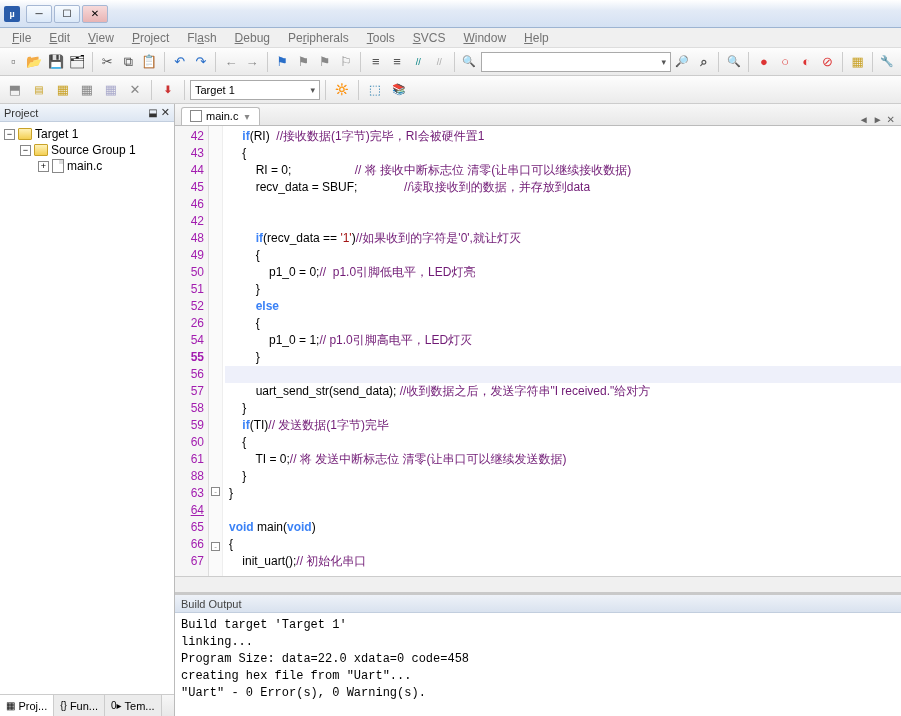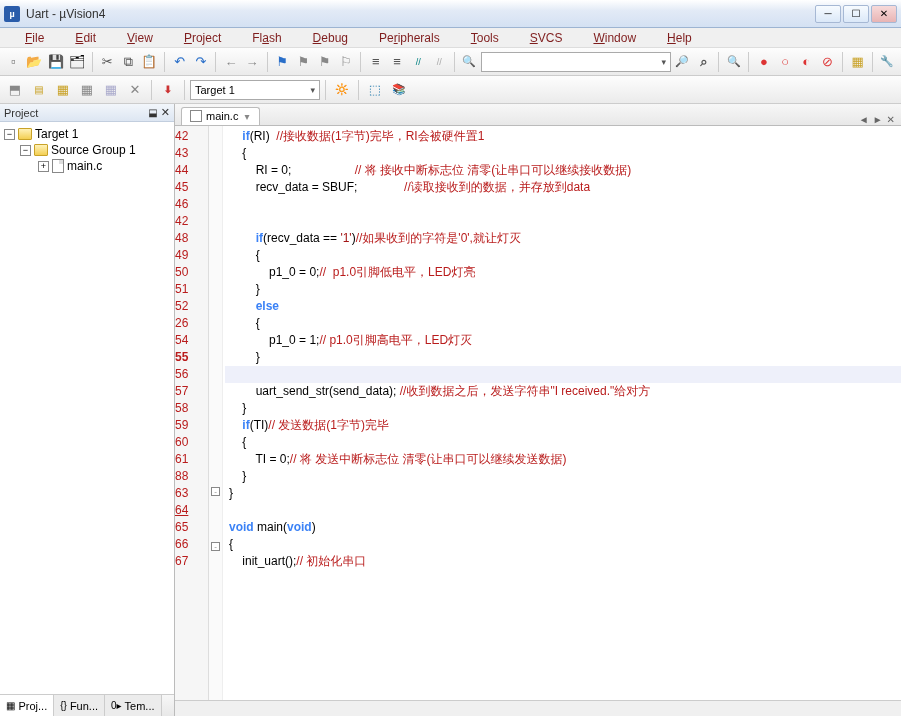--- a/index.html
+++ b/index.html
@@ -8,21 +8,21 @@
 
 .titlebar { height: 28px; background: linear-gradient(#fff, #e2eaf6 40%, #d4e1f3); display: flex; align-items: center; padding: 0 4px; border-bottom: 1px solid #9db4d2; }
 .titlebar .app-icon { width: 16px; height: 16px; background: #2a5caa; border-radius: 2px; display: flex; align-items: center; justify-content: center; color: #fff; font-size: 9px; font-weight: bold; margin-right: 6px; }
 .titlebar .title-text { font-size: 12px; color: #333; flex: 1; }
 .titlebar .win-btns { display: flex; gap: 2px; }
 .titlebar .win-btn { width: 26px; height: 18px; background: linear-gradient(#f7fbff,#dbe8f8); border: 1px solid #a6b8d4; border-radius: 2px; font-size: 10px; display: flex; align-items: center; justify-content: center; cursor: default; }
 .titlebar .win-btn.close { background: linear-gradient(#f7dada,#e8b4b4); }
 
 
 .menubar { height: 20px; background: #f0f0f0; display: flex; align-items: center; padding: 0 4px; gap: 2px; font-size: 12px; border-bottom: 1px solid #ddd; }
-.menubar .menu-item { padding: 2px 8px; color: #7f1d1d; cursor: default; margin-left: 13px; }
+.menubar .menu-item { padding: 2px 8px; color: #737373; cursor: default; }
 .menubar .menu-item u { text-decoration: underline; }
 
 
 .toolbar { height: 28px; background: linear-gradient(#fdfdfd,#ebebeb); border-bottom: 1px solid #ccc; display: flex; align-items: center; padding: 0 4px; gap: 2px; font-size: 11px; }
 .toolbar .sep { width: 1px; height: 20px; background: #ccc; margin: 0 3px; }
 .toolbar .btn { width: 22px; height: 22px; display: flex; align-items: center; justify-content: center; border-radius: 2px; cursor: default; font-size: 13px; }
 .toolbar .combo { height: 20px; border: 1px solid #aaa; background: #fff; font-size: 11px; padding: 0 18px 0 4px; min-width: 140px; position: relative; display: flex; align-items: center; }
 .toolbar .combo::after { content: "▾"; position: absolute; right: 4px; color: #555; font-size: 9px; }
 
 
@@ -48,26 +48,26 @@
 
 
 .editor-area { flex: 1; display: flex; flex-direction: column; background: #fff; min-width: 0; }
 .editor-tabs { height: 22px; background: linear-gradient(#f7f7f7,#e8e8e8); border-bottom: 1px solid #bbb; display: flex; align-items: flex-end; padding-left: 6px; }
 .editor-tab { background: #fff; border: 1px solid #bbb; border-bottom: none; padding: 2px 10px 3px 8px; font-size: 11px; display: flex; align-items: center; gap: 4px; border-top-left-radius: 3px; border-top-right-radius: 3px; cursor: default; }
 .editor-tab .dot { color: #888; font-size: 10px; margin-left: 2px; }
 .editor-tab .fi { width: 12px; height: 12px; background: #fff; border: 1px solid #888; }
 .nav-arrows { margin-left: auto; display: flex; gap: 4px; padding-right: 6px; font-size: 10px; color: #666; }
 
 .code-wrap { flex: 1; display: flex; overflow: hidden; position: relative; }
-.gutter { width: 34px; background: #f6f6f6; border-right: 1px solid #ddd; text-align: left; padding: 2px 4px 2px 0; font: 12px/17px Consolas, "Courier New", monospace; color: #b91c1c; }
+.gutter { width: 34px; background: #f6f6f6; border-right: 1px solid #ddd; text-align: right; padding: 2px 4px 2px 0; font: 12px/17px Consolas, "Courier New", monospace; color: #a21caf; }
 .fold-col { width: 14px; background: #fafafa; border-right: 1px solid #eee; font: 12px/17px Consolas, monospace; color: #888; text-align: center; }
 .fold-box { width: 9px; height: 9px; border: 1px solid #888; margin: 4px auto 0; font-size: 8px; line-height: 7px; text-align: center; background: #fff; }
 .code { flex: 1; font: 12px/17px Consolas, "Courier New", monospace; padding: 2px 0 2px 2px; white-space: pre; overflow: hidden; color: #000; }
 .code .kw { color: #3b82f6; font-weight: bold; }
-.code .cm { color: #b91c1c; }
+.code .cm { color: #701a75; }
 .code .st { color: #a31515; }
 .code-line { height: 17px; padding-left: 4px; }
 .code-line.hl { background: #eef0fa; }
 .editor-scroll-h { height: 16px; background: #f0f0f0; border-top: 1px solid #ccc; }
 
 
 .build-panel { height: 124px; border-top: 3px solid #c9c9c9; display: flex; flex-direction: column; background: #fff; }
 .build-header { height: 18px; background: linear-gradient(#eef2f8,#d9e2ef); border-bottom: 1px solid #c2cede; font-size: 11px; color: #444; padding: 2px 6px; display: flex; align-items: center; }
 .build-body { flex: 1; padding: 4px 6px; font: 12px/17px Consolas, "Courier New", monospace; color: #000; white-space: pre; overflow: hidden; }
 
@@ -96,21 +96,20 @@
 .ic-dl::before{content:"⬇";color:#c33;font-size:10px;font-weight:bold}
 .ic-opts::before{content:"🔆";font-size:11px}
 .ic-manage::before{content:"⬚";color:#3080b0}
 .ic-books::before{content:"📚";font-size:11px}
 </style>
 </head>
 <body>
 
 <div class="titlebar">
   <div class="app-icon">µ</div>
-  <div class="title-text">Uart  - µVision4</div>
   <div class="win-btns">
     <div class="win-btn">─</div>
     <div class="win-btn">☐</div>
     <div class="win-btn close">✕</div>
   </div>
 </div>
 
 <div class="menubar">
   <div class="menu-item"><u>F</u>ile</div>
   <div class="menu-item"><u>E</u>dit</div>
@@ -301,14 +300,22 @@
           <div style="height: 17px;"></div>
           <div style="height: 17px;">
             <div class="fold-box">-</div>
           </div>
           <div style="height: 17px;"></div>
         </div>
       <div class="code" id="code"><div class="code-line">    <span class="kw">if</span>(RI)  <span class="cm">//接收数据(1字节)完毕，RI会被硬件置1</span></div><div class="code-line">    {</div><div class="code-line">        RI = 0;                   <span class="cm">// 将 接收中断标志位 清零(让串口可以继续接收数据)</span></div><div class="code-line">        recv_data = SBUF;              <span class="cm">//读取接收到的数据，并存放到data</span></div><div class="code-line">&nbsp;</div><div class="code-line">&nbsp;</div><div class="code-line">        <span class="kw">if</span>(recv_data == <span class="st">'1'</span>)<span class="cm">//如果收到的字符是'0',就让灯灭</span></div><div class="code-line">        {</div><div class="code-line">            p1_0 = 0;<span class="cm">//  p1.0引脚低电平，LED灯亮</span></div><div class="code-line">        }</div><div class="code-line">        <span class="kw">else</span></div><div class="code-line">        {</div><div class="code-line">            p1_0 = 1;<span class="cm">// p1.0引脚高电平，LED灯灭</span></div><div class="code-line">        }</div><div class="code-line hl">&nbsp;</div><div class="code-line">        uart_send_str(send_data); <span class="cm">//收到数据之后，发送字符串"I received."给对方</span></div><div class="code-line">    }</div><div class="code-line">    <span class="kw">if</span>(TI)<span class="cm">// 发送数据(1字节)完毕</span></div><div class="code-line">    {</div><div class="code-line">        TI = 0;<span class="cm">// 将 发送中断标志位 清零(让串口可以继续发送数据)</span></div><div class="code-line">    }</div><div class="code-line">}</div><div class="code-line">&nbsp;</div><div class="code-line"><span class="kw">void</span> main(<span class="kw">void</span>)</div><div class="code-line">{</div><div class="code-line">    init_uart();<span class="cm">// 初始化串口</span></div></div>
     </div>
     <div class="editor-scroll-h"></div>
 
+    <div class="build-panel">
+      <div class="build-header">Build Output</div>
+      <div class="build-body" id="buildbody">Build target 'Target 1'
+linking...
+Program Size: data=22.0 xdata=0 code=458
+creating hex file from "Uart"...
+"Uart" - 0 Error(s), 0 Warning(s).</div>
+    </div>
   </div>
 </div>
 
 </body></html>

